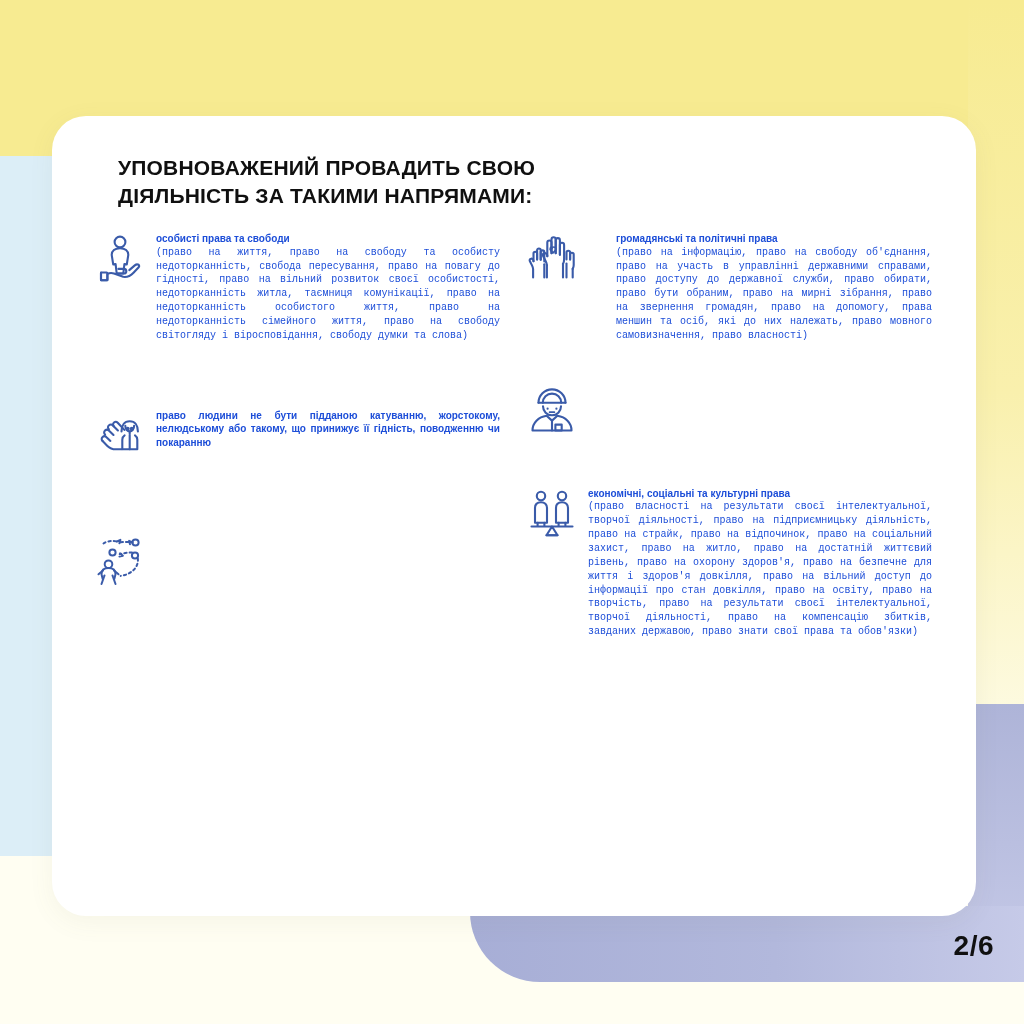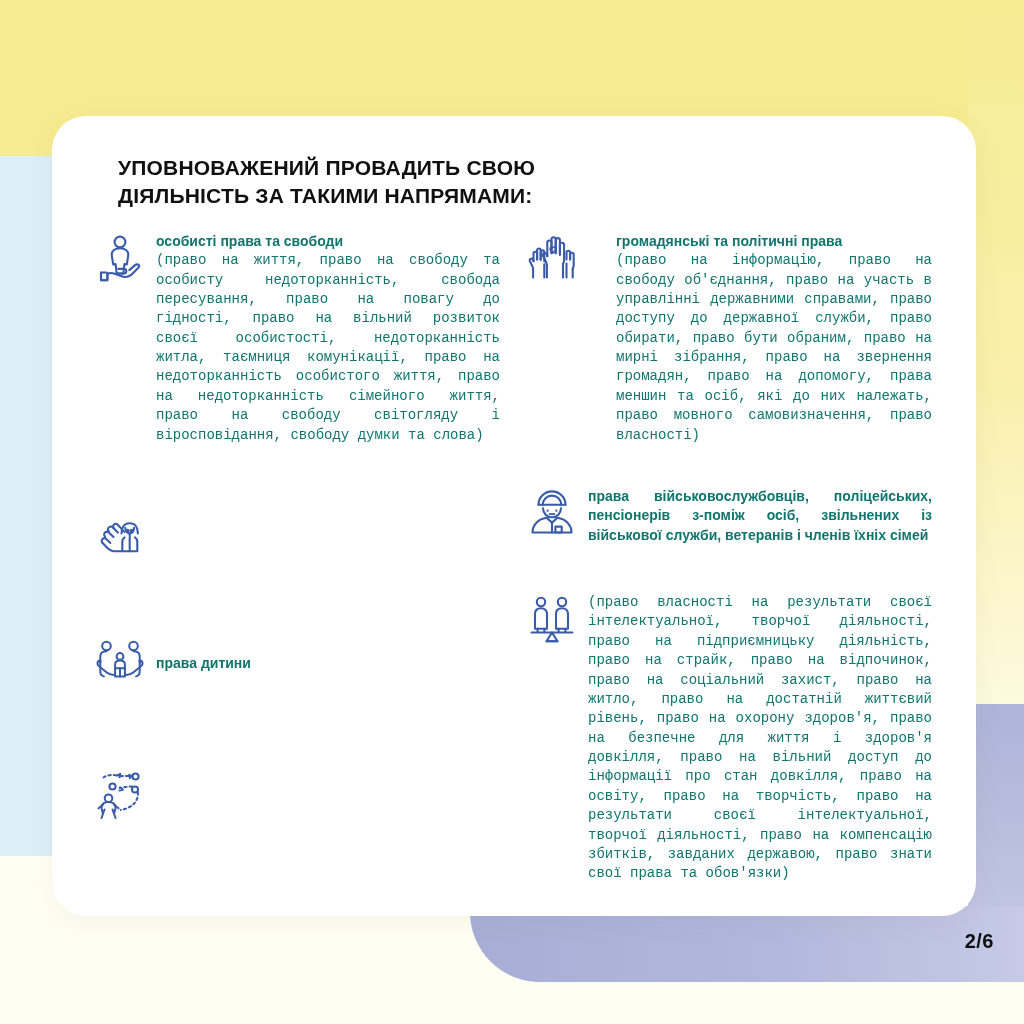--- a/index.html
+++ b/index.html
@@ -104,42 +104,42 @@
     margin-top: 2px;
     display: flex;
     align-items: flex-start;
     justify-content: center;
   }
   .entry-icon svg { display: block; }
 
   .entry-body {
     flex: 1 1 auto;
     min-width: 0;
-    font-size: 14px;
+    font-size: 10px;
     line-height: 1.385;
-    color: #0f766e;
+    color: #1d4ed8;
     text-align: justify;
     hyphens: auto;
   }
   .entry-heading {
     font-weight: bold;
     display: block;
   }
   .entry-detail {
     display: block;
     font-family: Liberation Mono, monospace;
   }
   .entry-body.all-bold { font-weight: bold; }
 
   
   .page-indicator {
     position: absolute;
     right: 30px;
     top: 930px;
-    font-size: 20px;
+    font-size: 28px;
     font-weight: bold;
     color: #101010;
     letter-spacing: 0.5px;
     z-index: 9;
   }
 </style>
 </head>
 <body>
 
 <div class="bg-layer">
@@ -186,43 +186,25 @@
             <path d="M33.7 20.6v2.1"></path>
             <path d="M28.6 24.3c-1.4.9-2.3 2.5-2.3 4.4v9.6h15v-9.6c0-1.9-.9-3.5-2.3-4.4"></path>
             <path d="M33.7 24v14.3"></path>
             <path d="M6.6 30.1c-1.3-1.3-1.2-3 0-4.1 1.2-1.1 2.8-.9 3.9.2l3.9 3.7"></path>
             <path d="M9.1 23.6c-1.3-1.3-1.3-3 0-4.2 1.3-1.1 2.9-.9 4 .3l4.4 4.3"></path>
             <path d="M12.9 18.3c-1.3-1.3-1.2-2.9.1-4 1.2-1.1 2.8-1 3.9.2l5 4.9"></path>
             <path d="M17.8 15.2c-1.1-1.2-1-2.7.2-3.7s2.7-.8 3.7.3l6.7 7.1"></path>
             <path d="M6.6 30.1l4.8 4.8c2.4 2.4 5.2 3.4 8.4 3.4h6"></path>
           </svg>
         </span>
-      </div>
-
-      <div class="entry" style="margin-bottom:78px; align-items:center;">
-        <span class="entry-icon">
-          <svg width="48" height="46" viewBox="0 0 48 46" fill="none" stroke="#3a5ba9" stroke-width="2" stroke-linecap="round" stroke-linejoin="round">
-            <circle cx="10.5" cy="7" r="4.3"></circle>
-            <circle cx="37.5" cy="7" r="4.3"></circle>
-            <circle cx="24" cy="17.5" r="3.4"></circle>
-            <path d="M10.5 12.2c-3.8 0-6.2 2-6.2 5.1v6.4"></path>
-            <path d="M37.5 12.2c3.8 0 6.2 2 6.2 5.1v6.4"></path>
-            <path d="M24 21.5c-3 0-4.9 1.6-4.9 4.1v11.8h9.8V25.6c0-2.5-1.9-4.1-4.9-4.1z"></path>
-            <path d="M19.1 29.2h9.8"></path>
-            <path d="M24 29.2v8.2"></path>
-            <path d="M4.3 21.6c-1.6 0-2.8 1.2-2.8 2.8 0 .9.4 1.7 1.1 2.3l7.8 6.6c2.3 1.9 4.7 2.7 7.5 2.7h1.2"></path>
-            <path d="M4.3 21.6v11.1c0 2.1 1.5 4.1 3.6 4.7"></path>
-            <path d="M43.7 21.6c1.6 0 2.8 1.2 2.8 2.8 0 .9-.4 1.7-1.1 2.3l-7.8 6.6c-2.3 1.9-4.7 2.7-7.5 2.7h-1.2"></path>
-            <path d="M43.7 21.6v11.1c0 2.1-1.5 4.1-3.6 4.7"></path>
-          </svg>
-        </span>
         <div class="entry-body all-bold">
-          <span class="entry-heading">права дитини</span>
+          <span class="entry-heading">право людини не бути підданою катуванню, жорстокому, нелюдському або такому, що принижує її гідність, поводженню чи покаранню</span>
         </div>
       </div>
+
 
       <div class="entry">
         <span class="entry-icon">
           <svg width="48" height="50" viewBox="0 0 48 50" fill="none" stroke="#3a5ba9" stroke-width="2" stroke-linecap="round" stroke-linejoin="round">
             <circle cx="39.5" cy="5.5" r="3.1"></circle>
             <circle cx="39" cy="18.5" r="3.1"></circle>
             <circle cx="16.5" cy="15.5" r="3.1"></circle>
             <path d="M7.5 6.5c3-2.3 8-3 13.5-2" stroke-dasharray="2.4 3"></path>
             <path d="M21 4.5l3.4-1.6-1 3.4"></path>
             <path d="M24.5 5.3c4.5-.6 8.6-.4 11.9.2" stroke-dasharray="2.4 3"></path>
@@ -284,40 +266,38 @@
             <path d="M15 19.3c0 5 4 9 9 9s9-4 9-9"></path>
             <circle cx="19.6" cy="21.7" r="1.1" fill="#3a5ba9" stroke="none"></circle>
             <circle cx="28.4" cy="21.7" r="1.1" fill="#3a5ba9" stroke="none"></circle>
             <path d="M21.6 25.2h4.8" stroke-width="1.7"></path>
             <path d="M18.6 28.8l5.4 4.8 5.4-4.8"></path>
             <path d="M18.6 28.8C10.4 30.1 4.5 35.6 4.5 43.5h39c0-7.9-5.9-13.4-14.1-14.7"></path>
             <path d="M24 33.6v9.9"></path>
             <path d="M27.4 37.6h6.3v5.9h-6.3z"></path>
           </svg>
         </span>
-        <div class="entry-body all-bold">
-          <span class="entry-heading">права військовослужбовців, поліцейських, пенсіонерів з-поміж осіб, звільнених із військової служби, ветеранів і членів їхніх сімей</span>
-        </div>
       </div>
 
       <div class="entry">
         <span class="entry-icon">
           <svg width="48" height="52" viewBox="0 0 48 52" fill="none" stroke="#3a5ba9" stroke-width="2.1" stroke-linecap="round" stroke-linejoin="round">
             <circle cx="13" cy="7" r="4.2"></circle>
             <circle cx="34" cy="7" r="4.2"></circle>
             <path d="M13 13.2c-3.7 0-6 2.1-6 5.6v14.9h12V18.8c0-3.5-2.3-5.6-6-5.6z"></path>
             <path d="M34 13.2c-3.7 0-6 2.1-6 5.6v14.9h12V18.8c0-3.5-2.3-5.6-6-5.6z"></path>
             <path d="M9.6 33.7v3.1M16.4 33.7v3.1"></path>
             <path d="M30.6 33.7v3.1M37.4 33.7v3.1"></path>
             <path d="M3.5 37.5h41"></path>
             <path d="M24 37.5l-5.5 8.8h11z"></path>
             <path d="M18.5 46.3h11"></path>
           </svg>
         </span>
         <div class="entry-body">
+          <span class="entry-heading">економічні, соціальні та культурні права</span>
           <span class="entry-detail">(право власності на результати своєї інтелектуальної, творчої діяльності, право на підприємницьку діяльність, право на страйк, право на відпочинок, право на соціальний захист, право на житло, право на достатній життєвий рівень, право на охорону здоров'я, право на безпечне для життя і здоров'я довкілля, право на вільний доступ до інформації про стан довкілля, право на освіту, право на творчість, право на результати своєї інтелектуальної, творчої діяльності, право на компенсацію збитків, завданих державою, право знати свої права та обов'язки)</span>
         </div>
       </div>
 
     </div>
 
   </div>
 </div>
 
 <div class="page-indicator">2/6</div>

